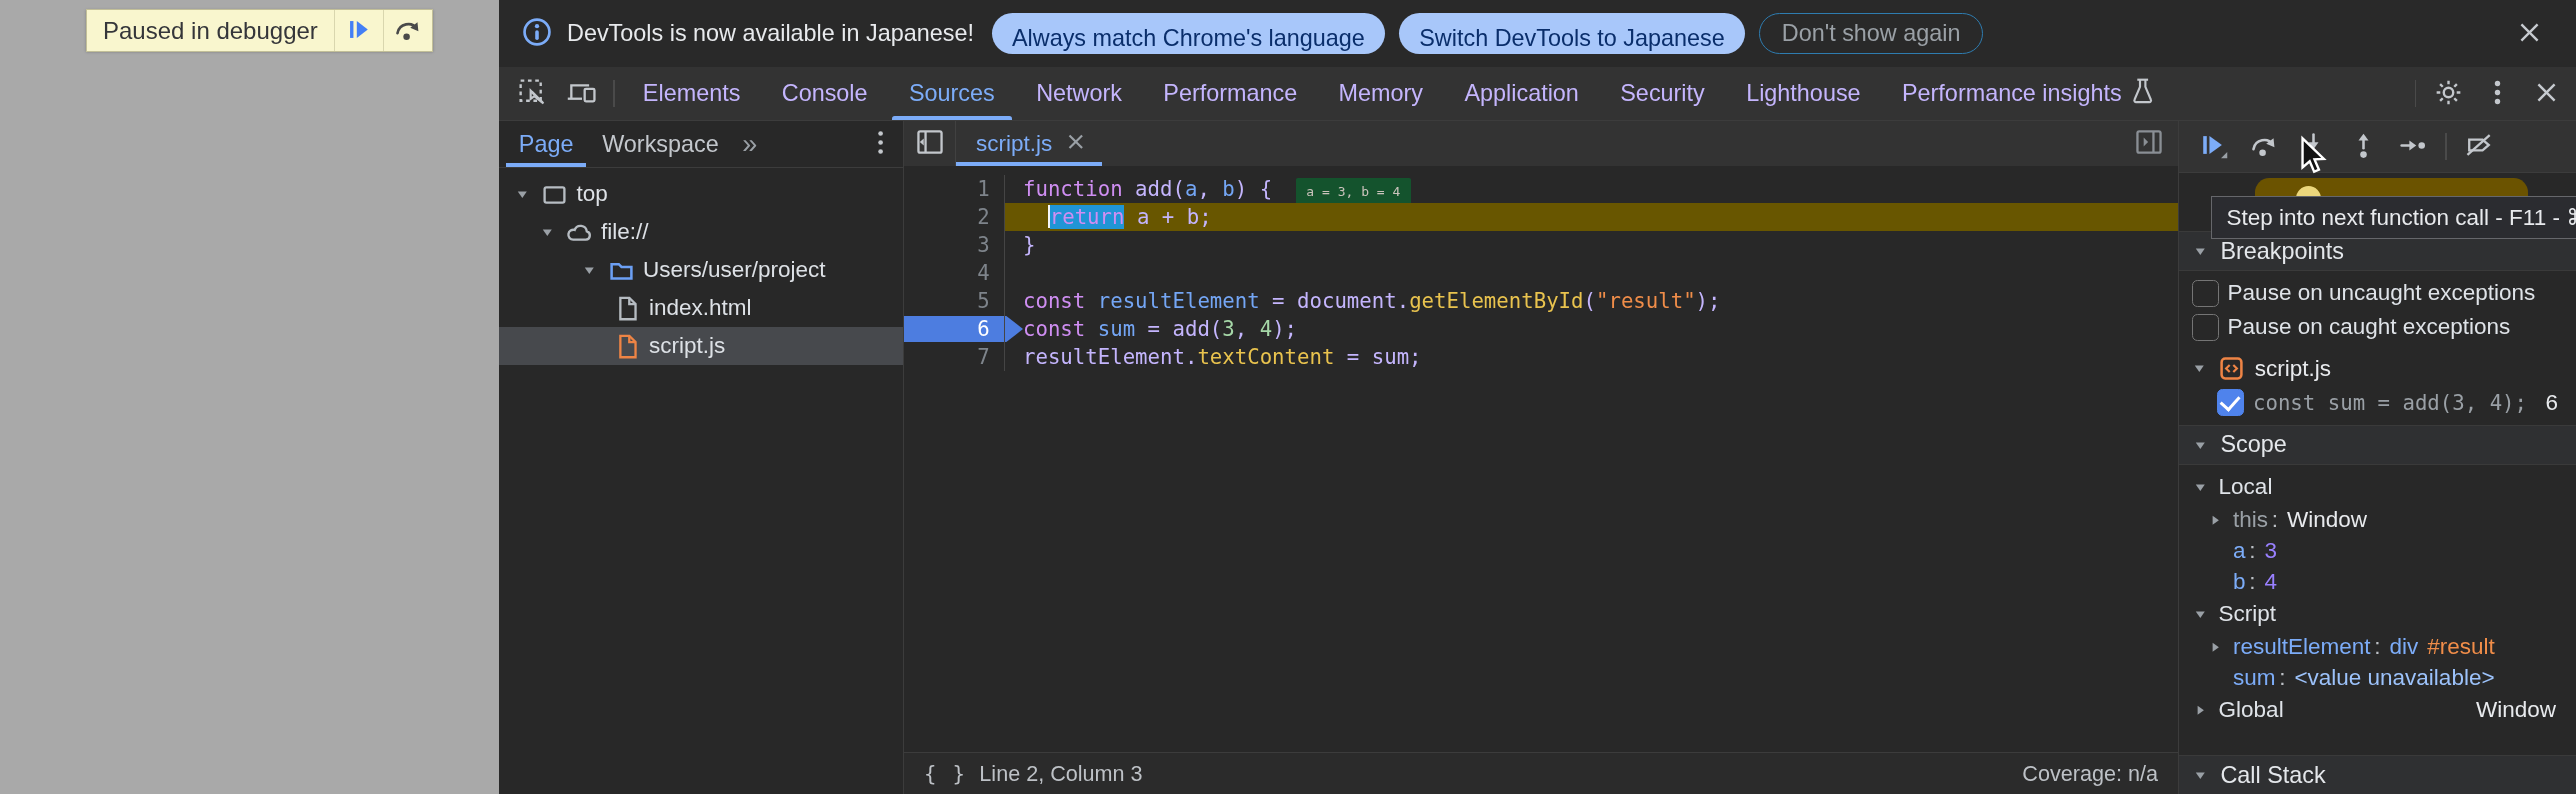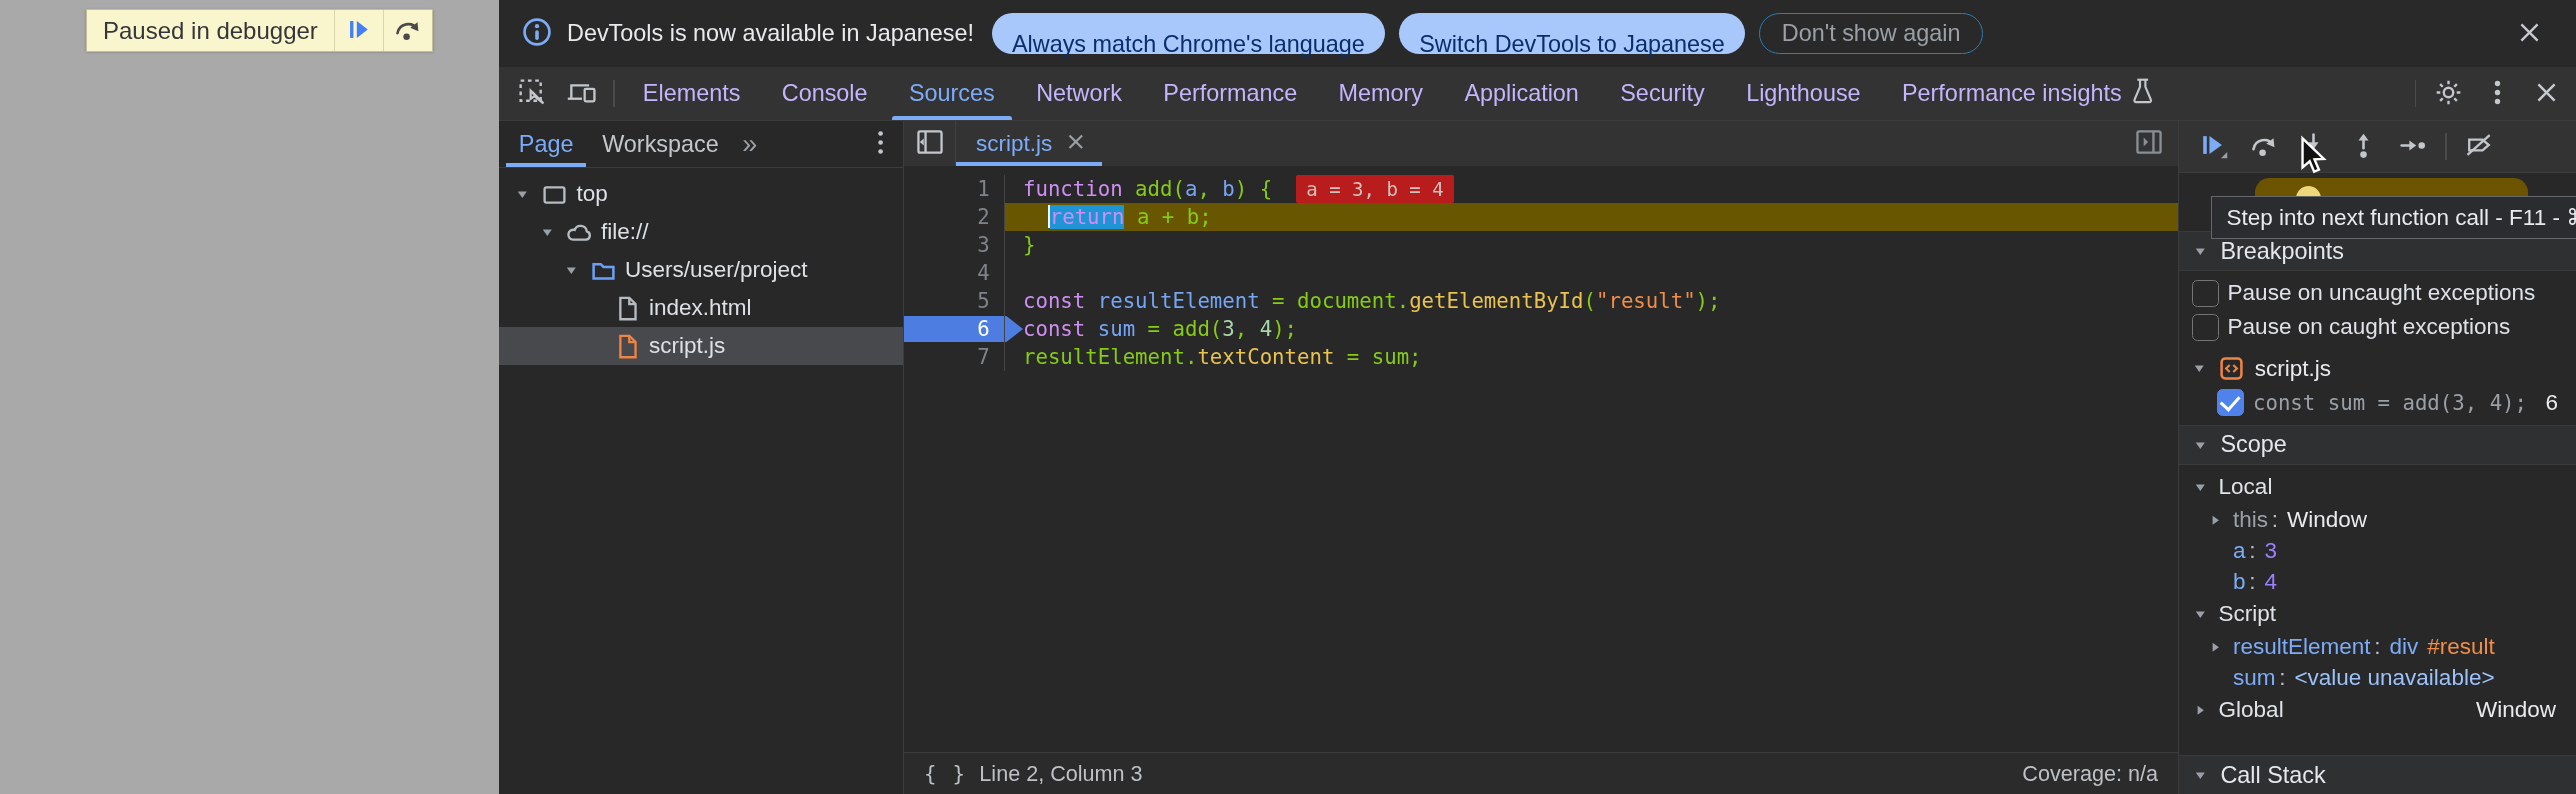--- a/index.html
+++ b/index.html
@@ -13,21 +13,21 @@
     background:var(--banner-bg,#f9f6ce); border:0.9px solid #c2bf98; box-shadow:0 0.9px 2.7px rgba(0,0,0,.25); }
   .pb-text { display:flex; align-items:center; padding:0 16px; font-size:24px; color:#35363a; }
   .pb-btn { width:49px; display:flex; align-items:center; justify-content:center; border:none; border-left:0.9px solid #d9d6ae; background:transparent; cursor:pointer; }
 
   
   .devtools { flex:1; min-width:0; display:flex; flex-direction:column; background:#292929; }
 
   .infobar { height:67px; flex:none; display:flex; align-items:center; padding:0 21.6px; gap:14.4px; background:#292929; }
   .infobar-msg { color:#e8eaed; font-size:23.4px; margin-right:3.6px; }
   .pill-btn { height:41px; border-radius:20.7px; border:none; background:var(--pill-bg,#a8c7fa); color:var(--pill-text,#0a2e6b);
-    font-size:23.4px; font-family:inherit; padding:18px 20px; cursor:pointer; }
+    font-size:23.4px; font-family:inherit; padding:12px 20px; cursor:pointer; }
   .ghost-btn { height:41px; border-radius:20.7px; background:transparent; border:1.8px solid #2e7cb0; color:#9aa0a6;
     font-size:23.4px; font-family:inherit; padding:0 21.6px; cursor:pointer; }
   .icon-btn { background:transparent; border:none; display:flex; align-items:center; justify-content:center; cursor:pointer; }
 
   .main-toolbar { height:54px; flex:none; background:#333333; border-bottom:1.8px solid #3c3c3c; display:flex; align-items:stretch; padding-left:9px; }
   .tb-icon { width:49px; display:flex; align-items:center; justify-content:center; background:transparent; border:none; cursor:pointer; }
   .vsep { width:1.8px; background:#4a4a4a; margin:12.6px 7.2px; }
   .mtabs { display:flex; align-items:stretch; }
   .mtab { display:flex; align-items:center; gap:9px; padding:0 20.7px; font-size:23.4px; color:#c4b5fd; position:relative; cursor:pointer; white-space:nowrap; }
   .mtab.sel { color:var(--accent,#7cacf8); }
@@ -61,25 +61,25 @@
   .et-right { width:58px; display:flex; align-items:center; justify-content:center; border:none; background:transparent; cursor:pointer; }
 
   .code-area { flex:1; min-height:0; overflow:hidden; font-family:"DejaVu Sans Mono", monospace; font-size:20.7px; padding-top:9px; }
   .code-line { display:flex; height:28px; line-height:28px; position:relative; }
   .gutter { width:101px; flex:none; text-align:right; padding-right:14.4px; color:#7e848b; border-right:1.8px solid #454545; position:relative; z-index:2; }
   .gutter.bp { color:#ffffff; }
   .bp-flag { position:absolute; left:0; top:0.9px; bottom:0.9px; width:119px; background:var(--bp-blue,#4d7de0); z-index:1;
     clip-path:polygon(0 0, 86% 0, 100% 50%, 86% 100%, 0 100%); }
   .line-content { flex:1; padding-left:18px; white-space:pre; color:#e8eaed; position:relative; z-index:2; }
   .code-line.paused .line-content { background:var(--paused-line,#685600); }
-  .tok-kw { color:var(--kw,#cf8ef2); } .tok-pl { color:#84cc16; } .tok-var { color:#74a6f5; }
+  .tok-kw { color:var(--kw,#cf8ef2); } .tok-pl { color:#c4b5fd; } .tok-var { color:#74a6f5; }
   .tok-prop { color:var(--gold,#e9c34e); } .tok-str { color:var(--orange,#f08d49); } .tok-num { color:var(--num,#a6d8a8); }
   .tok-sel { background:var(--sel-blue,#2095d6); }
   .caret { display:inline-block; width:2.7px; height:22.5px; background:#f4f6f8; vertical-align:-3.6px; margin-right:-0.9px; }
-  .inline-widget { display:inline-block; margin-left:23.4px; padding:0 10.8px; background:#b91c1c; color:#cbc3bc; border-radius:1.8px; font-size:19px; }
+  .inline-widget { display:inline-block; margin-left:23.4px; padding:0 10.8px; background:#14532d; color:#cbc3bc; border-radius:1.8px; font-size:13px; }
 
   .status-bar { height:43px; flex:none; background:#2b2b2b; border-top:0.9px solid #3c3c3c; display:flex; align-items:center; padding:0 20px; gap:12.6px; color:#bdc1c6; font-size:21.6px; }
   .sb-right { margin-left:auto; }
   .brace-ic { font-family:"DejaVu Sans Mono", monospace; font-size:20.7px; color:#bdc1c6; letter-spacing:1.8px; }
 
   
   .debugger { width:398px; flex:none; background:#282828; border-left:1.8px solid #3c3c3c; display:flex; flex-direction:column; overflow:hidden; }
   .debug-toolbar { height:52px; flex:none; background:#333333; border-bottom:0.9px solid #3c3c3c; display:flex; align-items:center; padding-left:9px; position:relative; }
   .dbg-btn { width:50px; height:100%; display:flex; align-items:center; justify-content:center; border:none; background:transparent; cursor:pointer; }
   .cursor-overlay { position:absolute; left:115px; top:14.4px; width:41px; height:41px; z-index:10; pointer-events:none; }
@@ -293,21 +293,21 @@
                   <polygon points="2,4 12,4 7,11" fill="#9aa0a6"></polygon>
                 </svg>
               </span>
               <span class="tree-ic">
                 <svg width="29" height="27" viewBox="0 0 32 30" fill="none" stroke="#b6bcc2" stroke-width="2.6">
                   <path d="M9 23 a5.5 5.5 0 1 1 1.6-10.8 7 7 0 0 1 13.5 1.6 4.7 4.7 0 0 1-1 9.2 Z"></path>
                 </svg>
               </span>
               <span>file://</span>
             </div>
-            <div class="tree-row" style="padding-left: 61px;">
+            <div class="tree-row" style="padding-left: 61px; margin-left: 18px;">
               <span class="tri-slot">
                 <svg width="12.6" height="12.6" viewBox="0 0 14 14">
                   <polygon points="2,4 12,4 7,11" fill="#9aa0a6"></polygon>
                 </svg>
               </span>
               <span class="tree-ic">
                 <svg width="27" height="27" viewBox="0 0 30 30" fill="none" stroke="#6ca0f5" stroke-width="2.8">
                   <path d="M4 8 h8 l3 3 h11 v13 h-22 z"></path>
                 </svg>
               </span>

